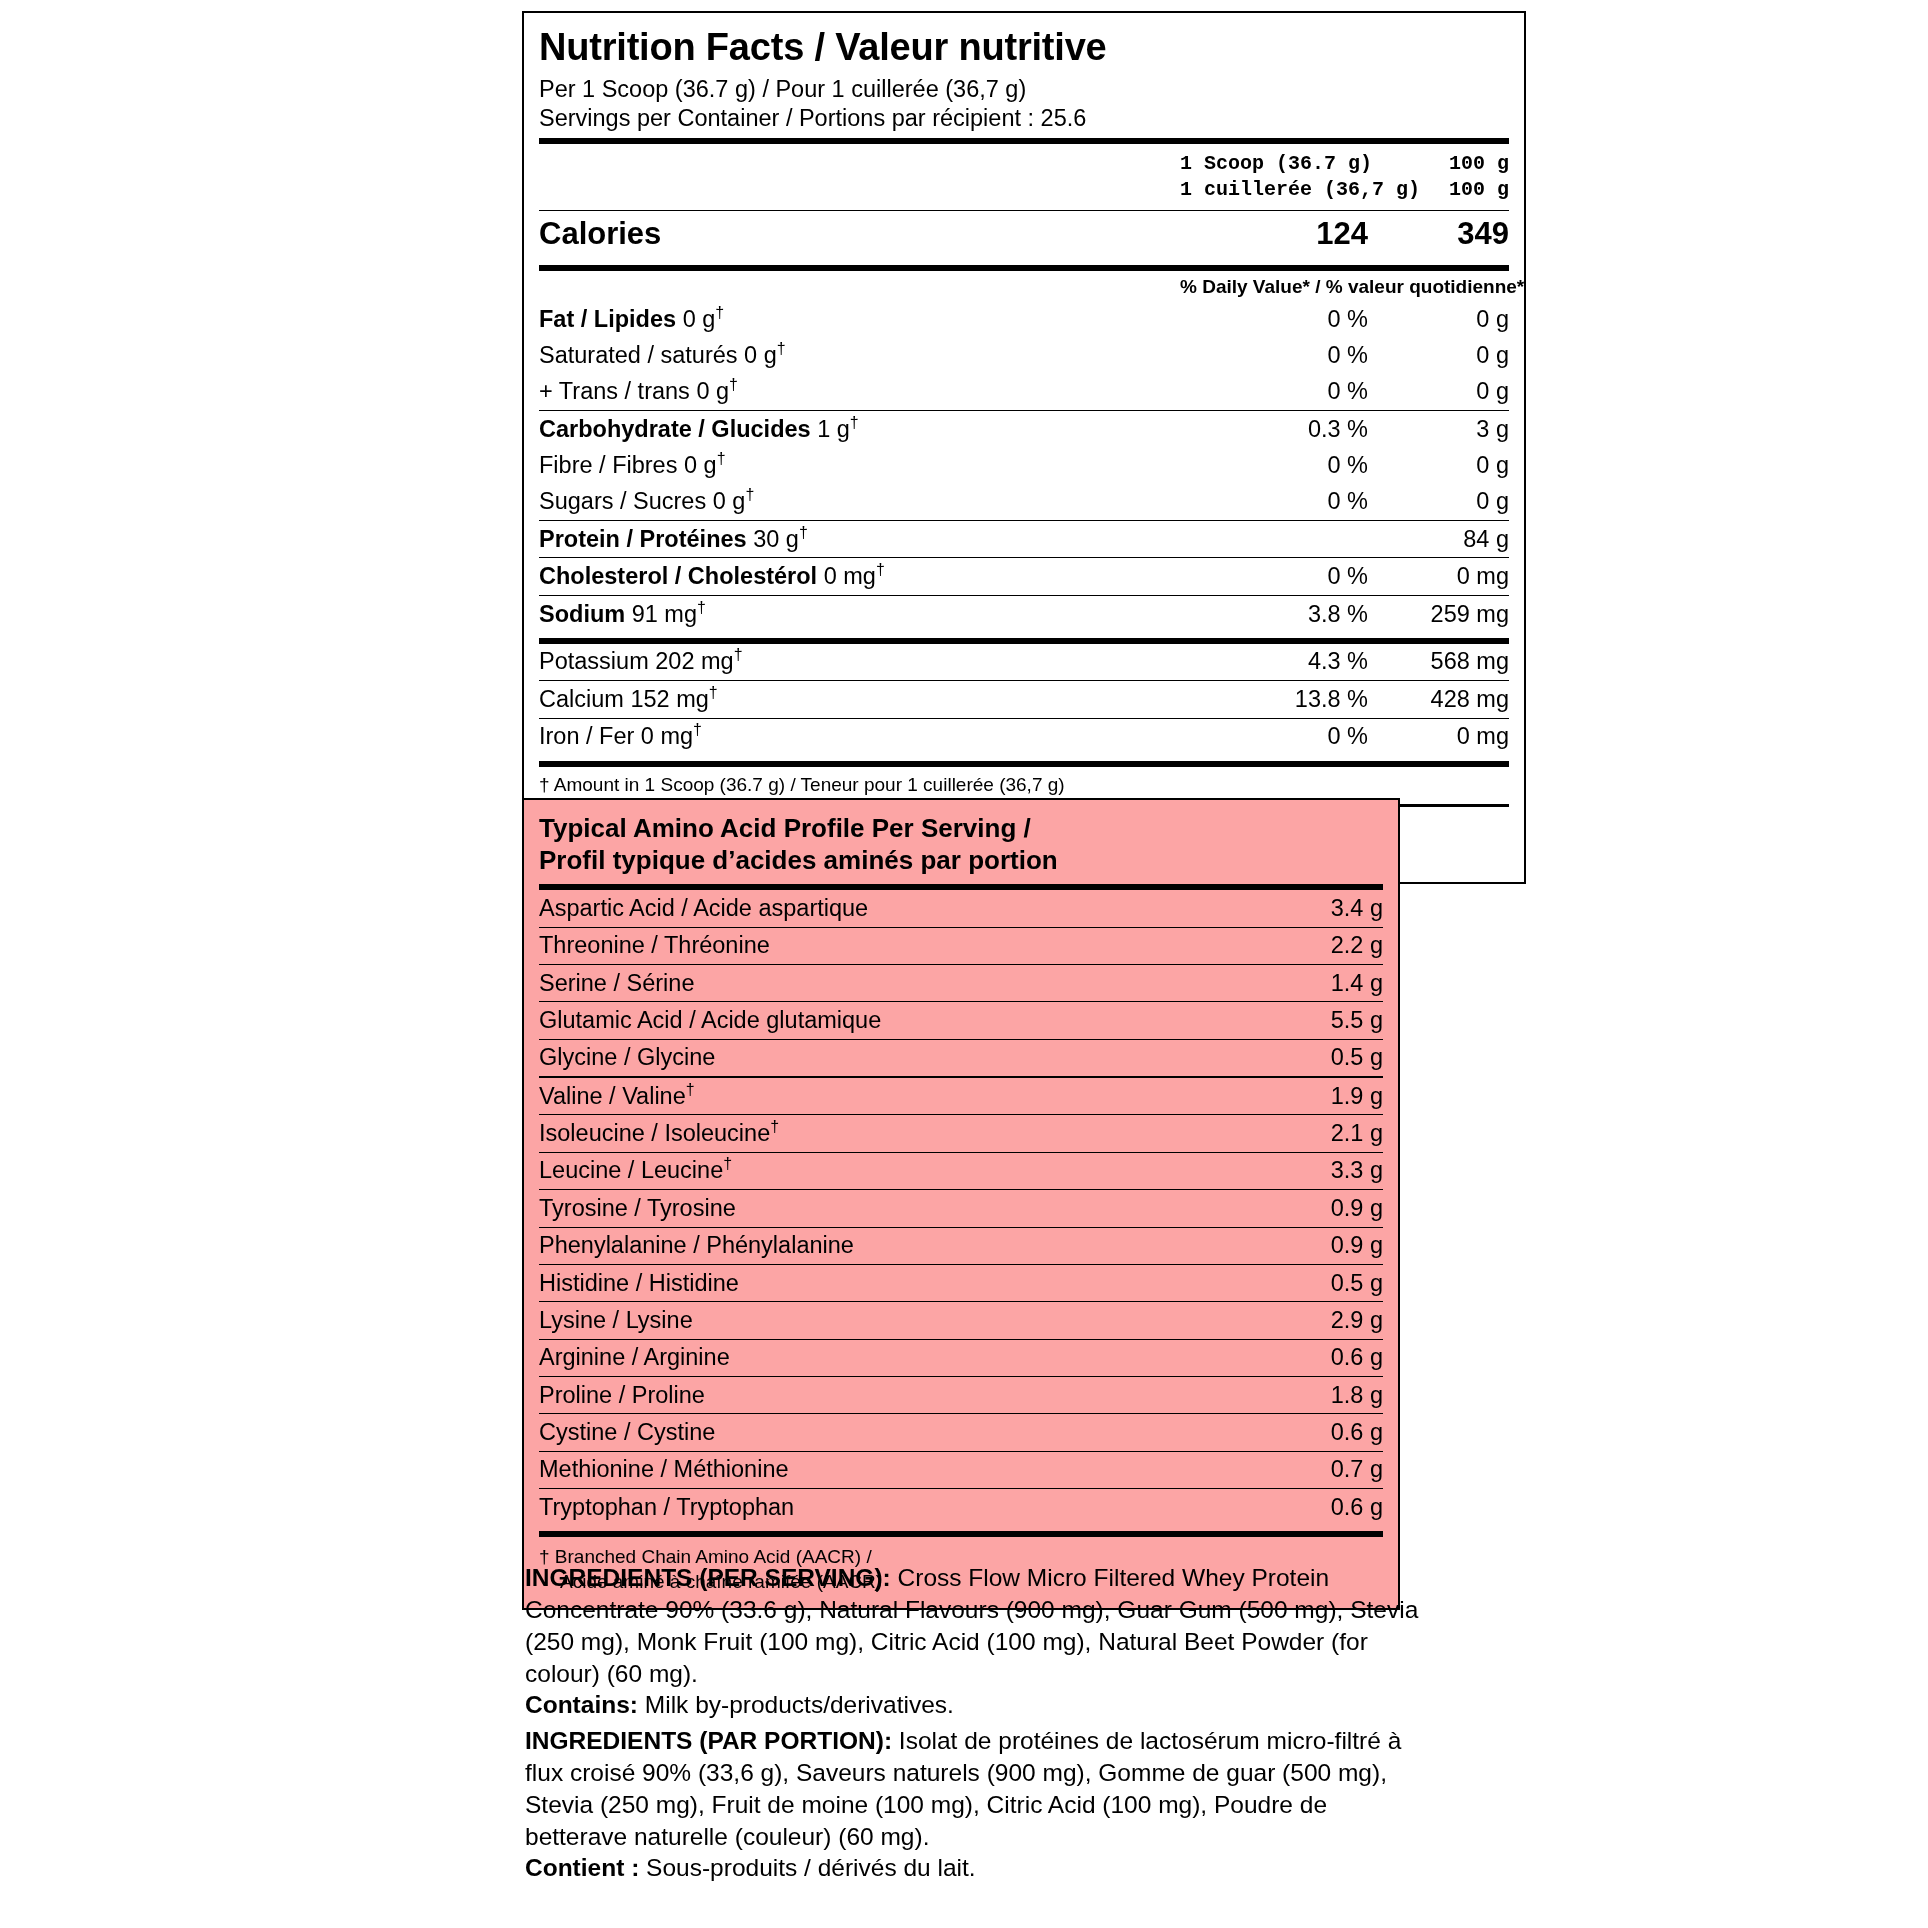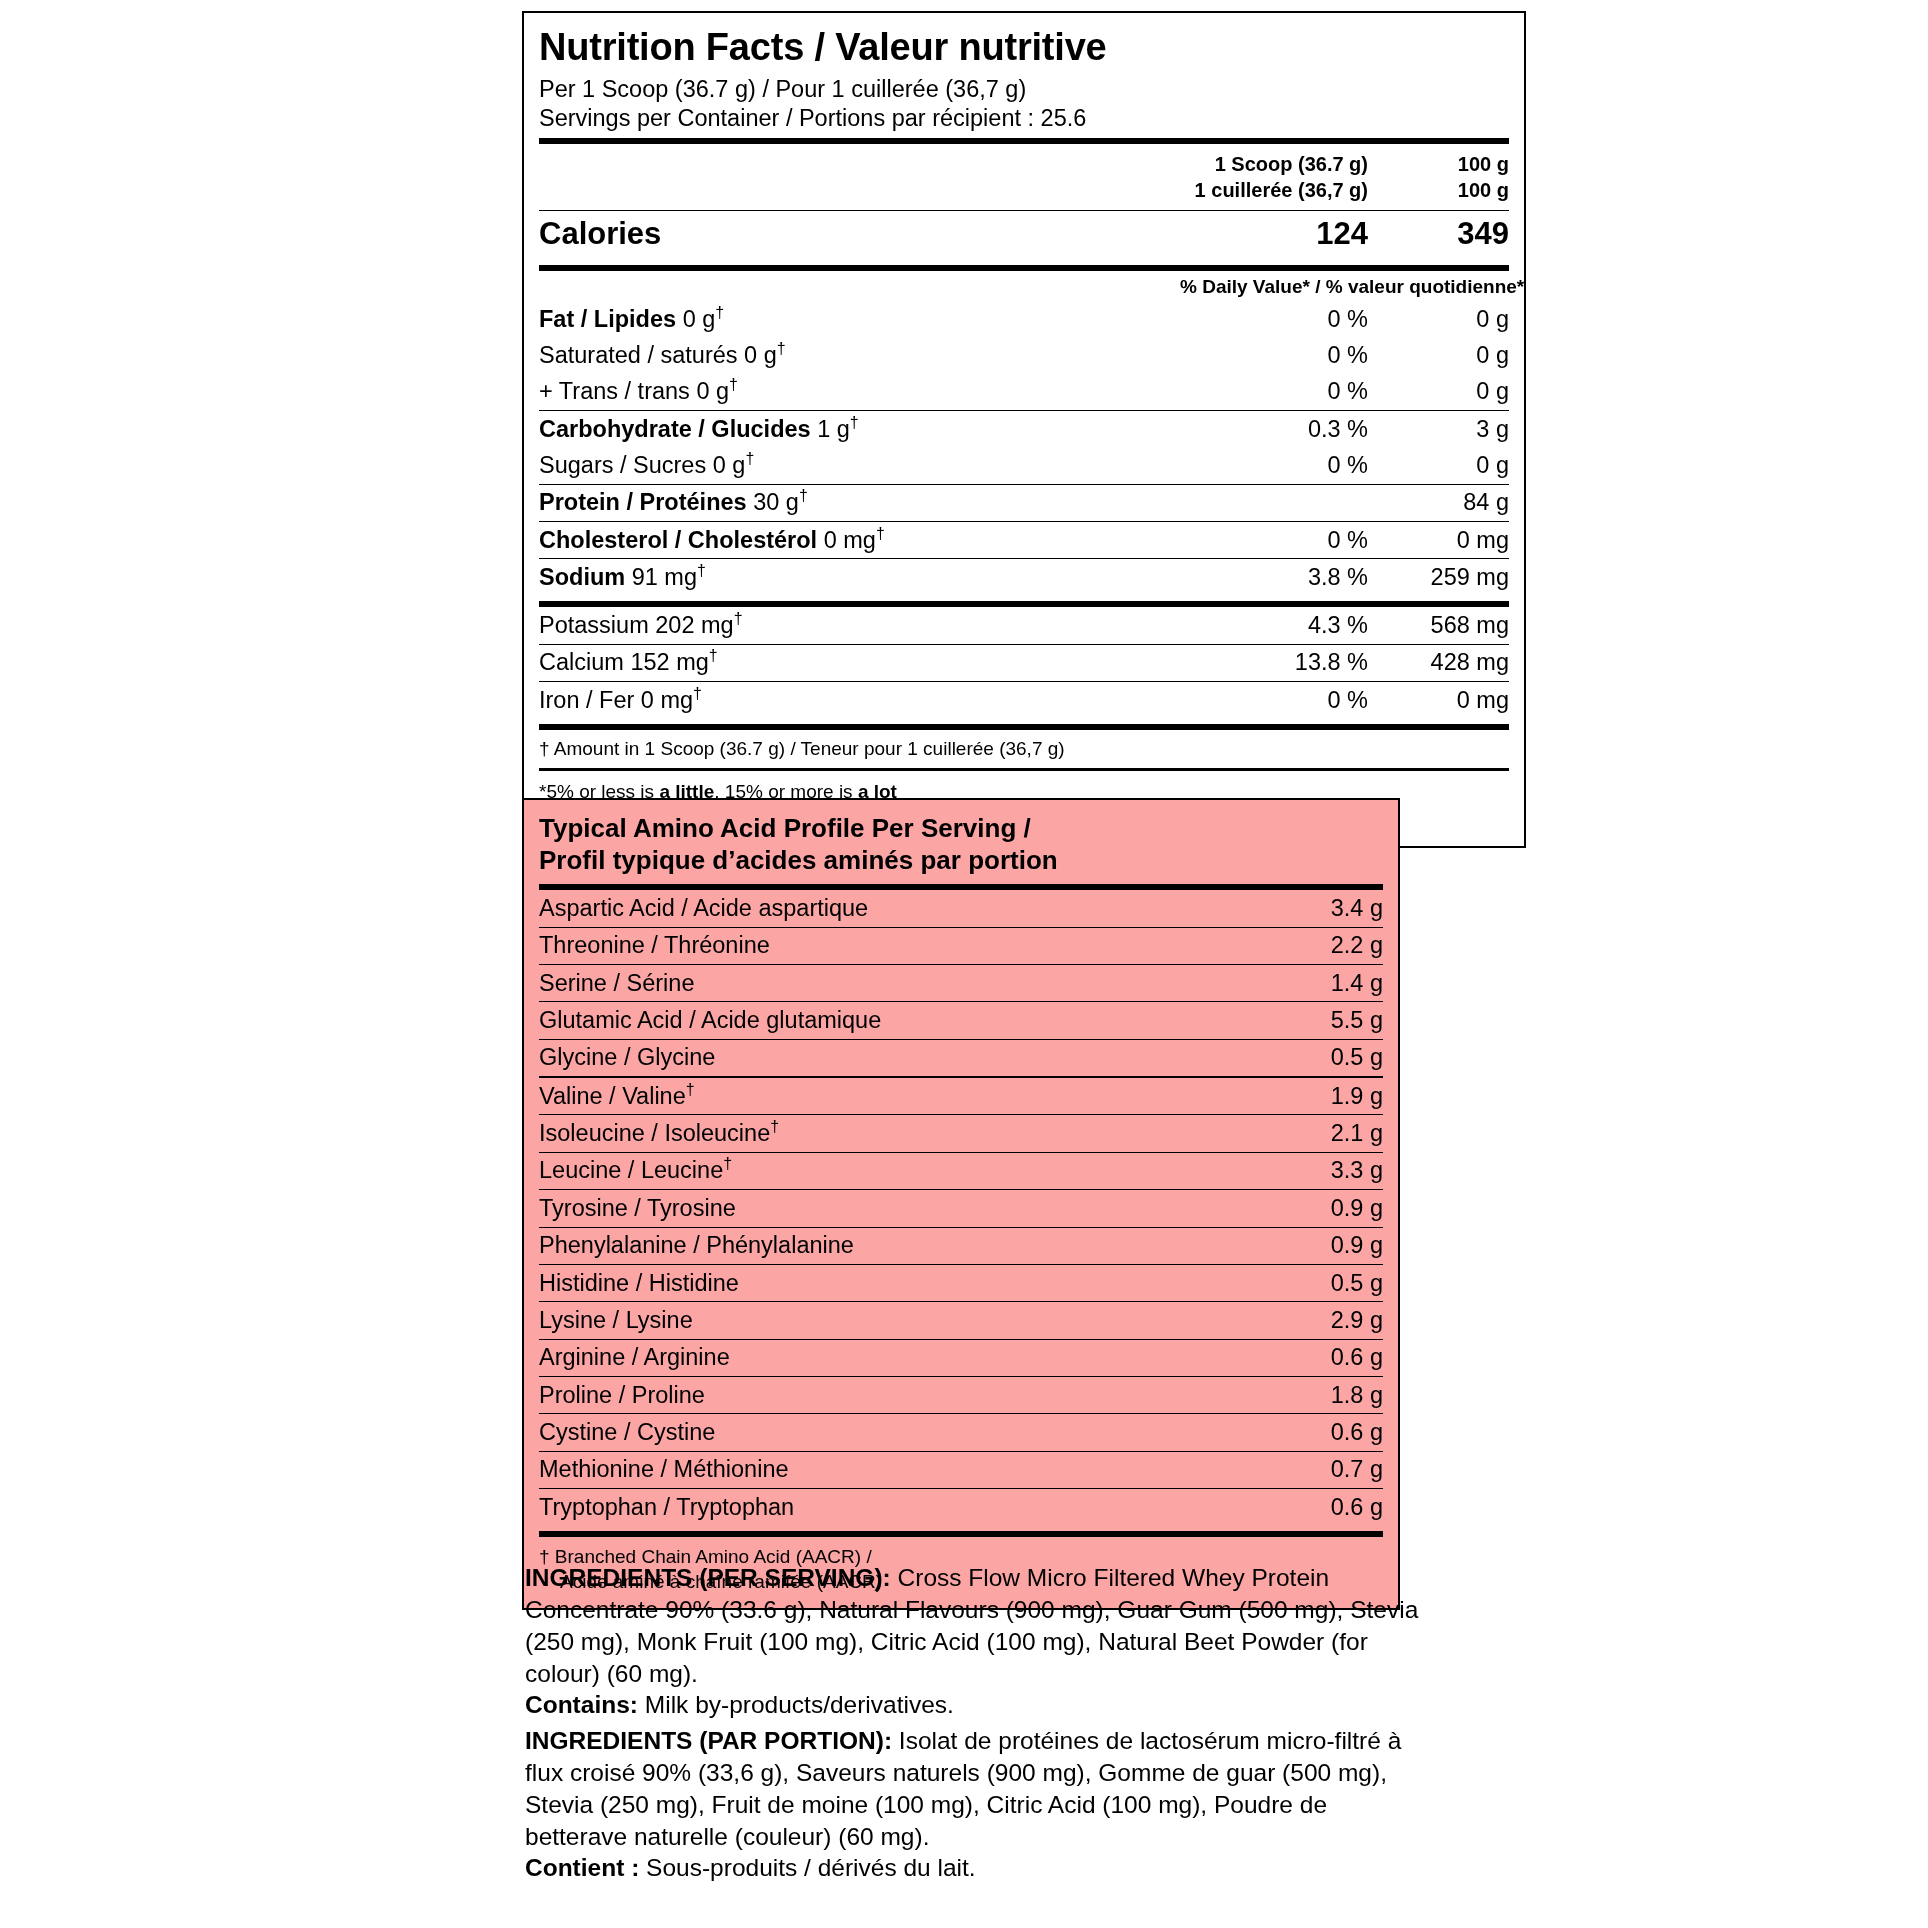--- a/index.html
+++ b/index.html
@@ -64,20 +64,21 @@
   .col-dv   { width: 188px; }
   .col-100  { width: 141px; }
 
   .hdr-cell {
     text-align: right;
     font-size: 20px;
     font-weight: bold;
     line-height: 1.3;
     padding: 6.6px 0 6.6px 0 !important;
     white-space: nowrap;
+    font-family: Liberation Mono, monospace;
   }
 
   .cal-row td { padding: 5.6px 0 7.5px 0 !important; }
   .cal-label { font-size: 31px; font-weight: bold; }
   .cal-val { font-size: 31px; font-weight: bold; text-align: right; }
 
   .dv-head {
     text-align: right;
     font-size: 19px;
     font-weight: bold;
@@ -229,20 +230,25 @@
             </tr>
             <tr class="sep-row">
               <td colspan="3">
                 <div class="rule-thin"></div>
               </td>
             </tr>
             <tr class="nrow">
               <td class="n-label"><b>Carbohydrate / Glucides</b> 1 g<sup class="dag">†</sup></td>
               <td class="n-dv">0.3 %</td>
               <td class="n-100">3 g</td>
+            </tr>
+            <tr class="nrow">
+              <td class="n-label n-ind">Fibre / Fibres 0 g<sup class="dag">†</sup></td>
+              <td class="n-dv">0 %</td>
+              <td class="n-100">0 g</td>
             </tr>
             <tr class="nrow">
               <td class="n-label n-ind">Sugars / Sucres 0 g<sup class="dag">†</sup></td>
               <td class="n-dv">0 %</td>
               <td class="n-100">0 g</td>
             </tr>
             <tr class="sep-row">
               <td colspan="3">
                 <div class="rule-thin"></div>
               </td>

